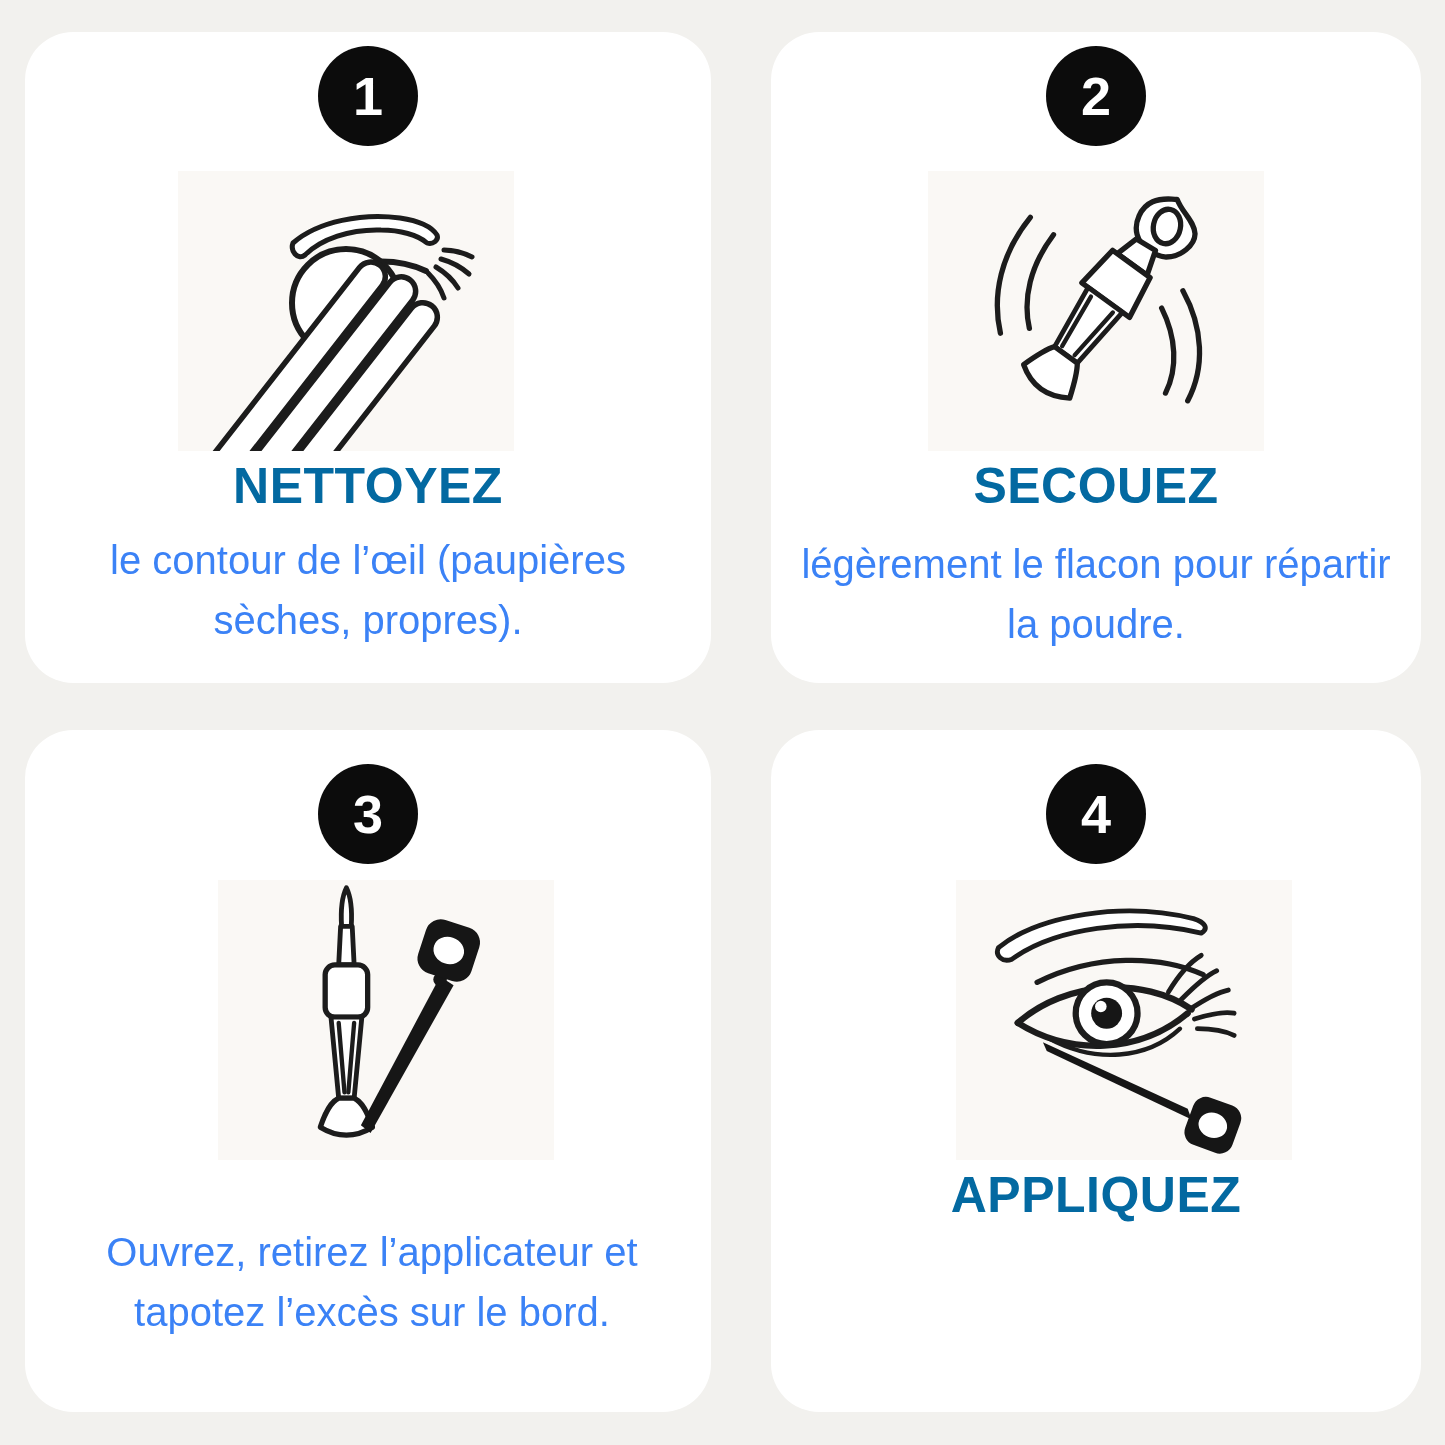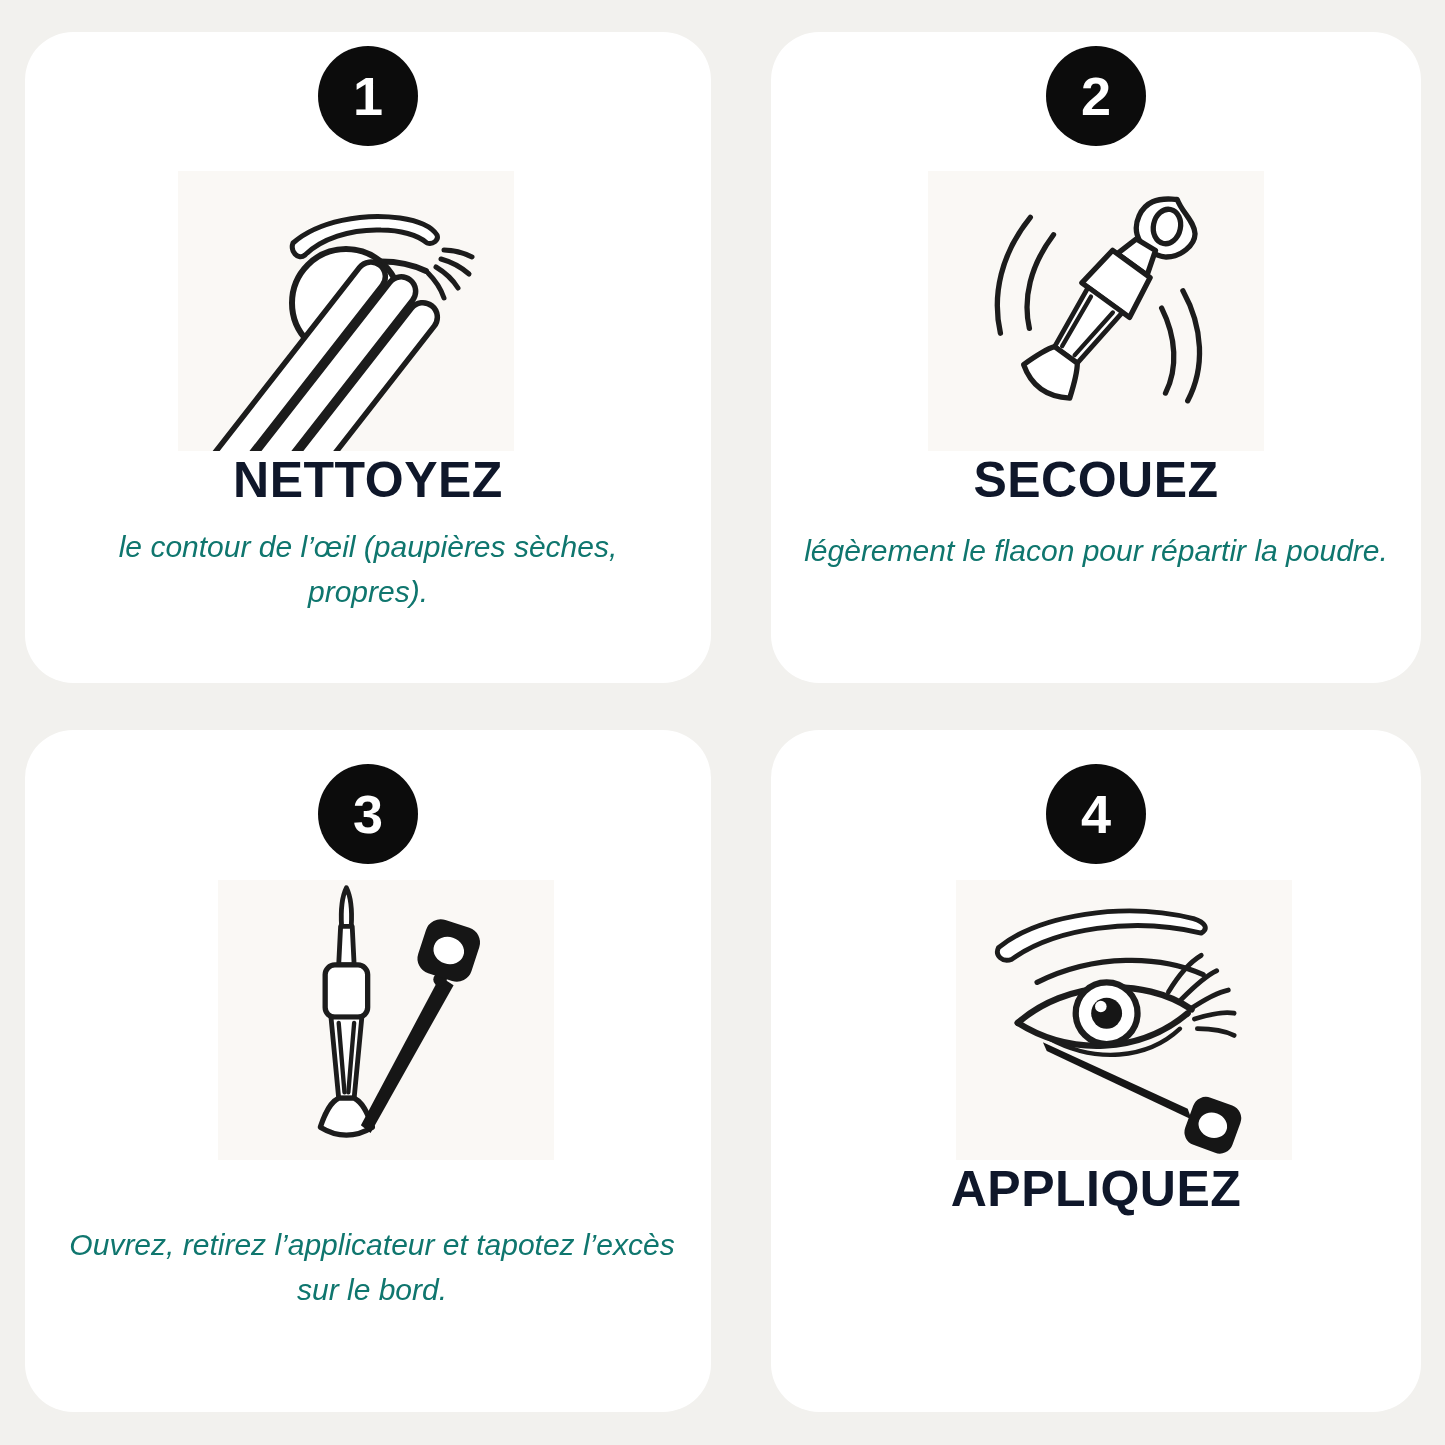--- a/index.html
+++ b/index.html
@@ -48,33 +48,32 @@
     margin-top:25px;
     background:#faf8f5;
     flex:0 0 auto;
   }
   .row2 .illustration{margin-top:16px;height:280px;}
   .card1 .illustration{transform:translateX(-22px);}
   .card3 .illustration{transform:translateX(18px);}
   .card4 .illustration{transform:translateX(28px);}
   .illustration svg{display:block;width:100%;height:100%;}
   .step-title{
-    margin:2px 0 0 0;
+    margin:8px 0 0 0;
     font-size:50px;
     font-weight:bold;
-    color:#0f172a;
+    color:#0369a1;
     line-height:1.1;
     letter-spacing:0.5px;
   }
   .step-desc{
     margin:16px 0 0 0;
-    font-size:30px;
-    color:#0f766e;
+    font-size:40px;
+    color:#3b82f6;
     line-height:1.5;
-    font-style:italic;
   }
   .row2 .step-desc{margin-top:62px;}
   .card1 .step-desc{max-width:560px;}
   .card2 .step-desc{max-width:624px;margin-top:20px;}
   .card3 .step-desc{max-width:620px;margin-left:8px;}
   .card4 .step-desc{max-width:600px;}
   .ink{stroke:#1c1c1c;stroke-linecap:round;stroke-linejoin:round;fill:none;}
   .ink-fill{stroke:#1c1c1c;stroke-linecap:round;stroke-linejoin:round;fill:#ffffff;}
   .solid{fill:#161616;stroke:none;}
   .hole{fill:#ffffff;stroke:none;}

